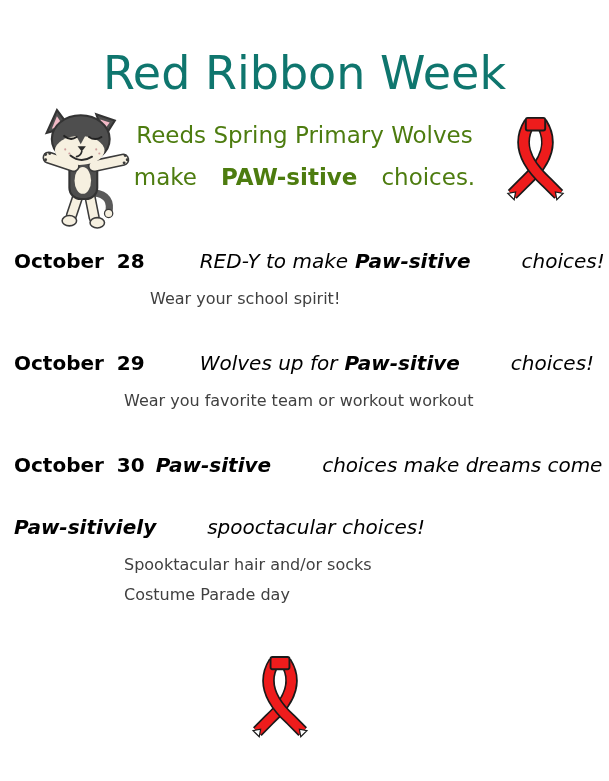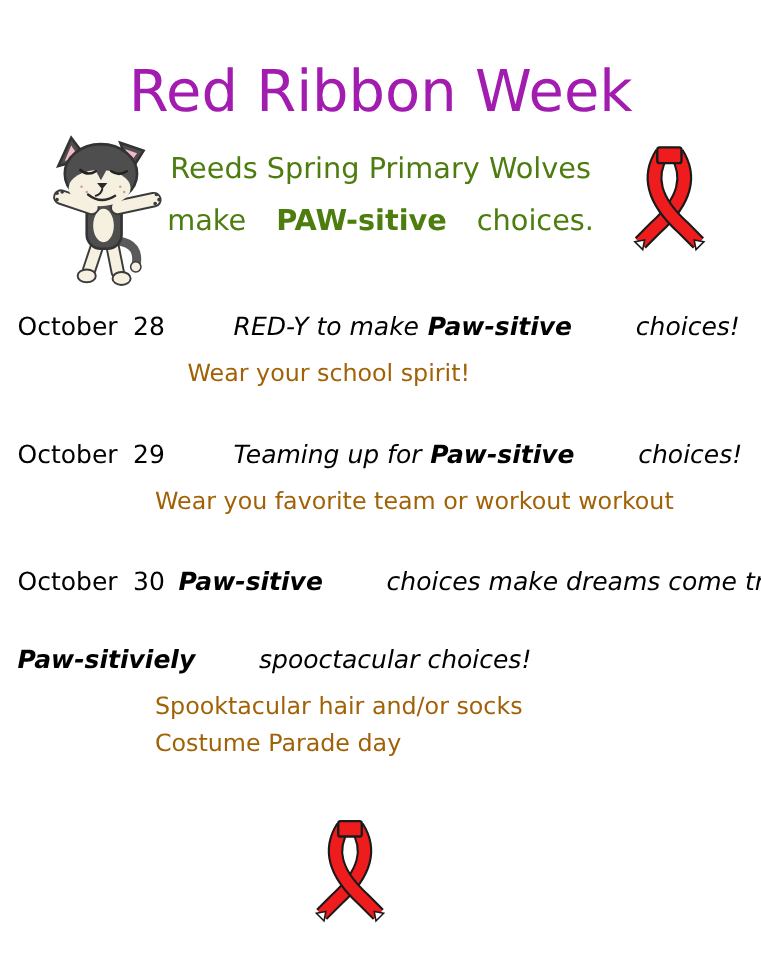--- a/index.html
+++ b/index.html
@@ -11,21 +11,21 @@
     color:#000;
     overflow:hidden;
   }
   [data-bind]:empty { display:none; }
 
   .title {
     position:absolute; top:46px; left:0; right:0;
     text-align:center;
     font-size:46px; font-weight:normal;
     letter-spacing:0px;
-    color:#a21caf;
+    color:#0f766e;
   }
 
   .subtitle {
     position:absolute; top:122px; left:120px; right:120px;
     text-align:center;
     font-size:23px; color:#4d7c0f;
   }
   .subtitle-l1 { display:block; }
   .subtitle-l2 {
     margin-top:16px;
@@ -41,27 +41,27 @@
   .schedule {
     position:absolute; top:244px; left:14px; right:6px;
   }
   .sched-section { margin:0 0 36px 0; }
   .sched-section:first-child { margin-top:4px; }
   .headline {
     display:flex; align-items:baseline; gap:7px;
     font-size:20px; line-height:26px;
     white-space:nowrap;
   }
-  .h-date { font-weight:normal; word-spacing:6px; margin-right:4px; }
+  .h-date { font-weight:bold; word-spacing:6px; margin-right:4px; }
   .h-pre, .h-post { font-style:italic;margin-left:44px; }
   .h-bold { font-weight:bold; font-style:italic; }
   .detail {
     margin-left:110px; margin-top:10px;
-    font-size:19px; line-height:30px;
-    color:#a16207;
+    font-size:16px; line-height:30px;
+    color:#404040;
   }
   .detail + .detail { margin-top:0; }
   .sched-section:first-child .detail { margin-left:136px; }
 </style>
 </head>
 <body>
 
 <div class="page">
 
   <div class="title" data-bind="header.title">Red Ribbon Week</div>
@@ -145,21 +145,21 @@
         <span class="h-pre" data-bind="schedule.0.pre">RED-Y to make</span>
         <span class="h-bold" data-bind="schedule.0.bold">Paw-sitive</span>
         <span class="h-post" data-bind="schedule.0.post">choices!</span>
       </div>
       <div class="detail" data-bind="schedule.0.details.0">Wear your school spirit!</div>
     </div>
 
     <div class="sched-section">
       <div class="headline">
         <span class="h-date" data-bind="schedule.1.date">October 29</span>
-        <span class="h-pre" data-bind="schedule.1.pre">Teaming up for</span>
+        <span class="h-pre" data-bind="schedule.1.pre">Wolves up for</span>
         <span class="h-bold" data-bind="schedule.1.bold">Paw-sitive</span>
         <span class="h-post" data-bind="schedule.1.post">choices!</span>
       </div>
       <div class="detail" data-bind="schedule.1.details.0">Wear you favorite team or workout workout</div>
     </div>
 
     <div class="sched-section">
       <div class="headline">
         <span class="h-date" data-bind="schedule.2.date">October 30</span>
 

